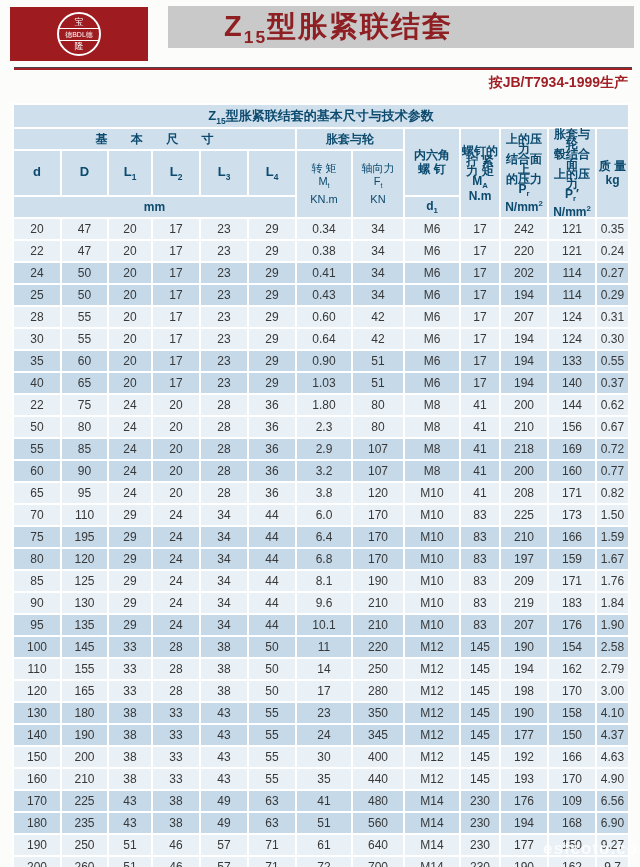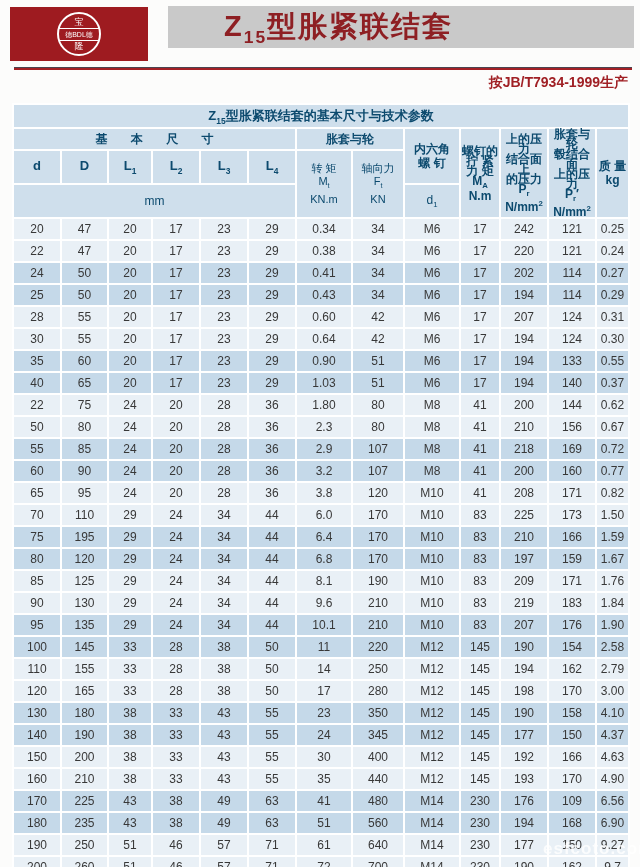--- a/index.html
+++ b/index.html
@@ -29,21 +29,21 @@
   
   .table-wrap{position:absolute;left:12px;top:103px;width:616px;}
   table{border-collapse:collapse;width:616px;table-layout:fixed;}
   th,td{border:2px solid #ffffff;padding:0;text-align:center;vertical-align:middle;box-sizing:border-box;}
   thead th{background:#cfdfec;color:#0c4a6e;}
   .caption-row th{height:24px;font-size:13px;font-weight:bold;}
   .caption-row sub{font-size:0.65em;}
   .group-row th{height:22px;font-size:12px;font-weight:bold;}
   .group-basic{letter-spacing:10px;text-indent:10px;}
   .sub-row th{height:24px;font-size:13px;font-weight:bold;}
-  .unit-row th{height:34px;font-size:12px;font-weight:normal;}
+  .unit-row th{height:22px;font-size:12px;font-weight:bold;}
   th sub{font-size:0.65em;}
   th sup{font-size:0.65em;}
   .two-line{font-size:12px;font-weight:bold;line-height:14px;}
   .three-line div{font-size:11px;font-weight:normal;line-height:13px;}
   .tiny-head{font-size:8.5px;font-weight:bold;line-height:10px;}
   .tiny-head div{margin:0;}
   tbody td{height:22px;font-size:12px;color:#383838;background:#e9f0f6;}
   tbody tr:nth-child(4n+3) td,
   tbody tr:nth-child(4n+4) td{background:#c5d9e9;}
 
@@ -161,21 +161,21 @@
             <td>20</td>
             <td>17</td>
             <td>23</td>
             <td>29</td>
             <td>0.34</td>
             <td>34</td>
             <td>M6</td>
             <td>17</td>
             <td>242</td>
             <td>121</td>
-            <td>0.25</td>
+            <td>0.35</td>
           </tr>
           <tr>
             <td>22</td>
             <td>47</td>
             <td>20</td>
             <td>17</td>
             <td>23</td>
             <td>29</td>
             <td>0.38</td>
             <td>34</td>

